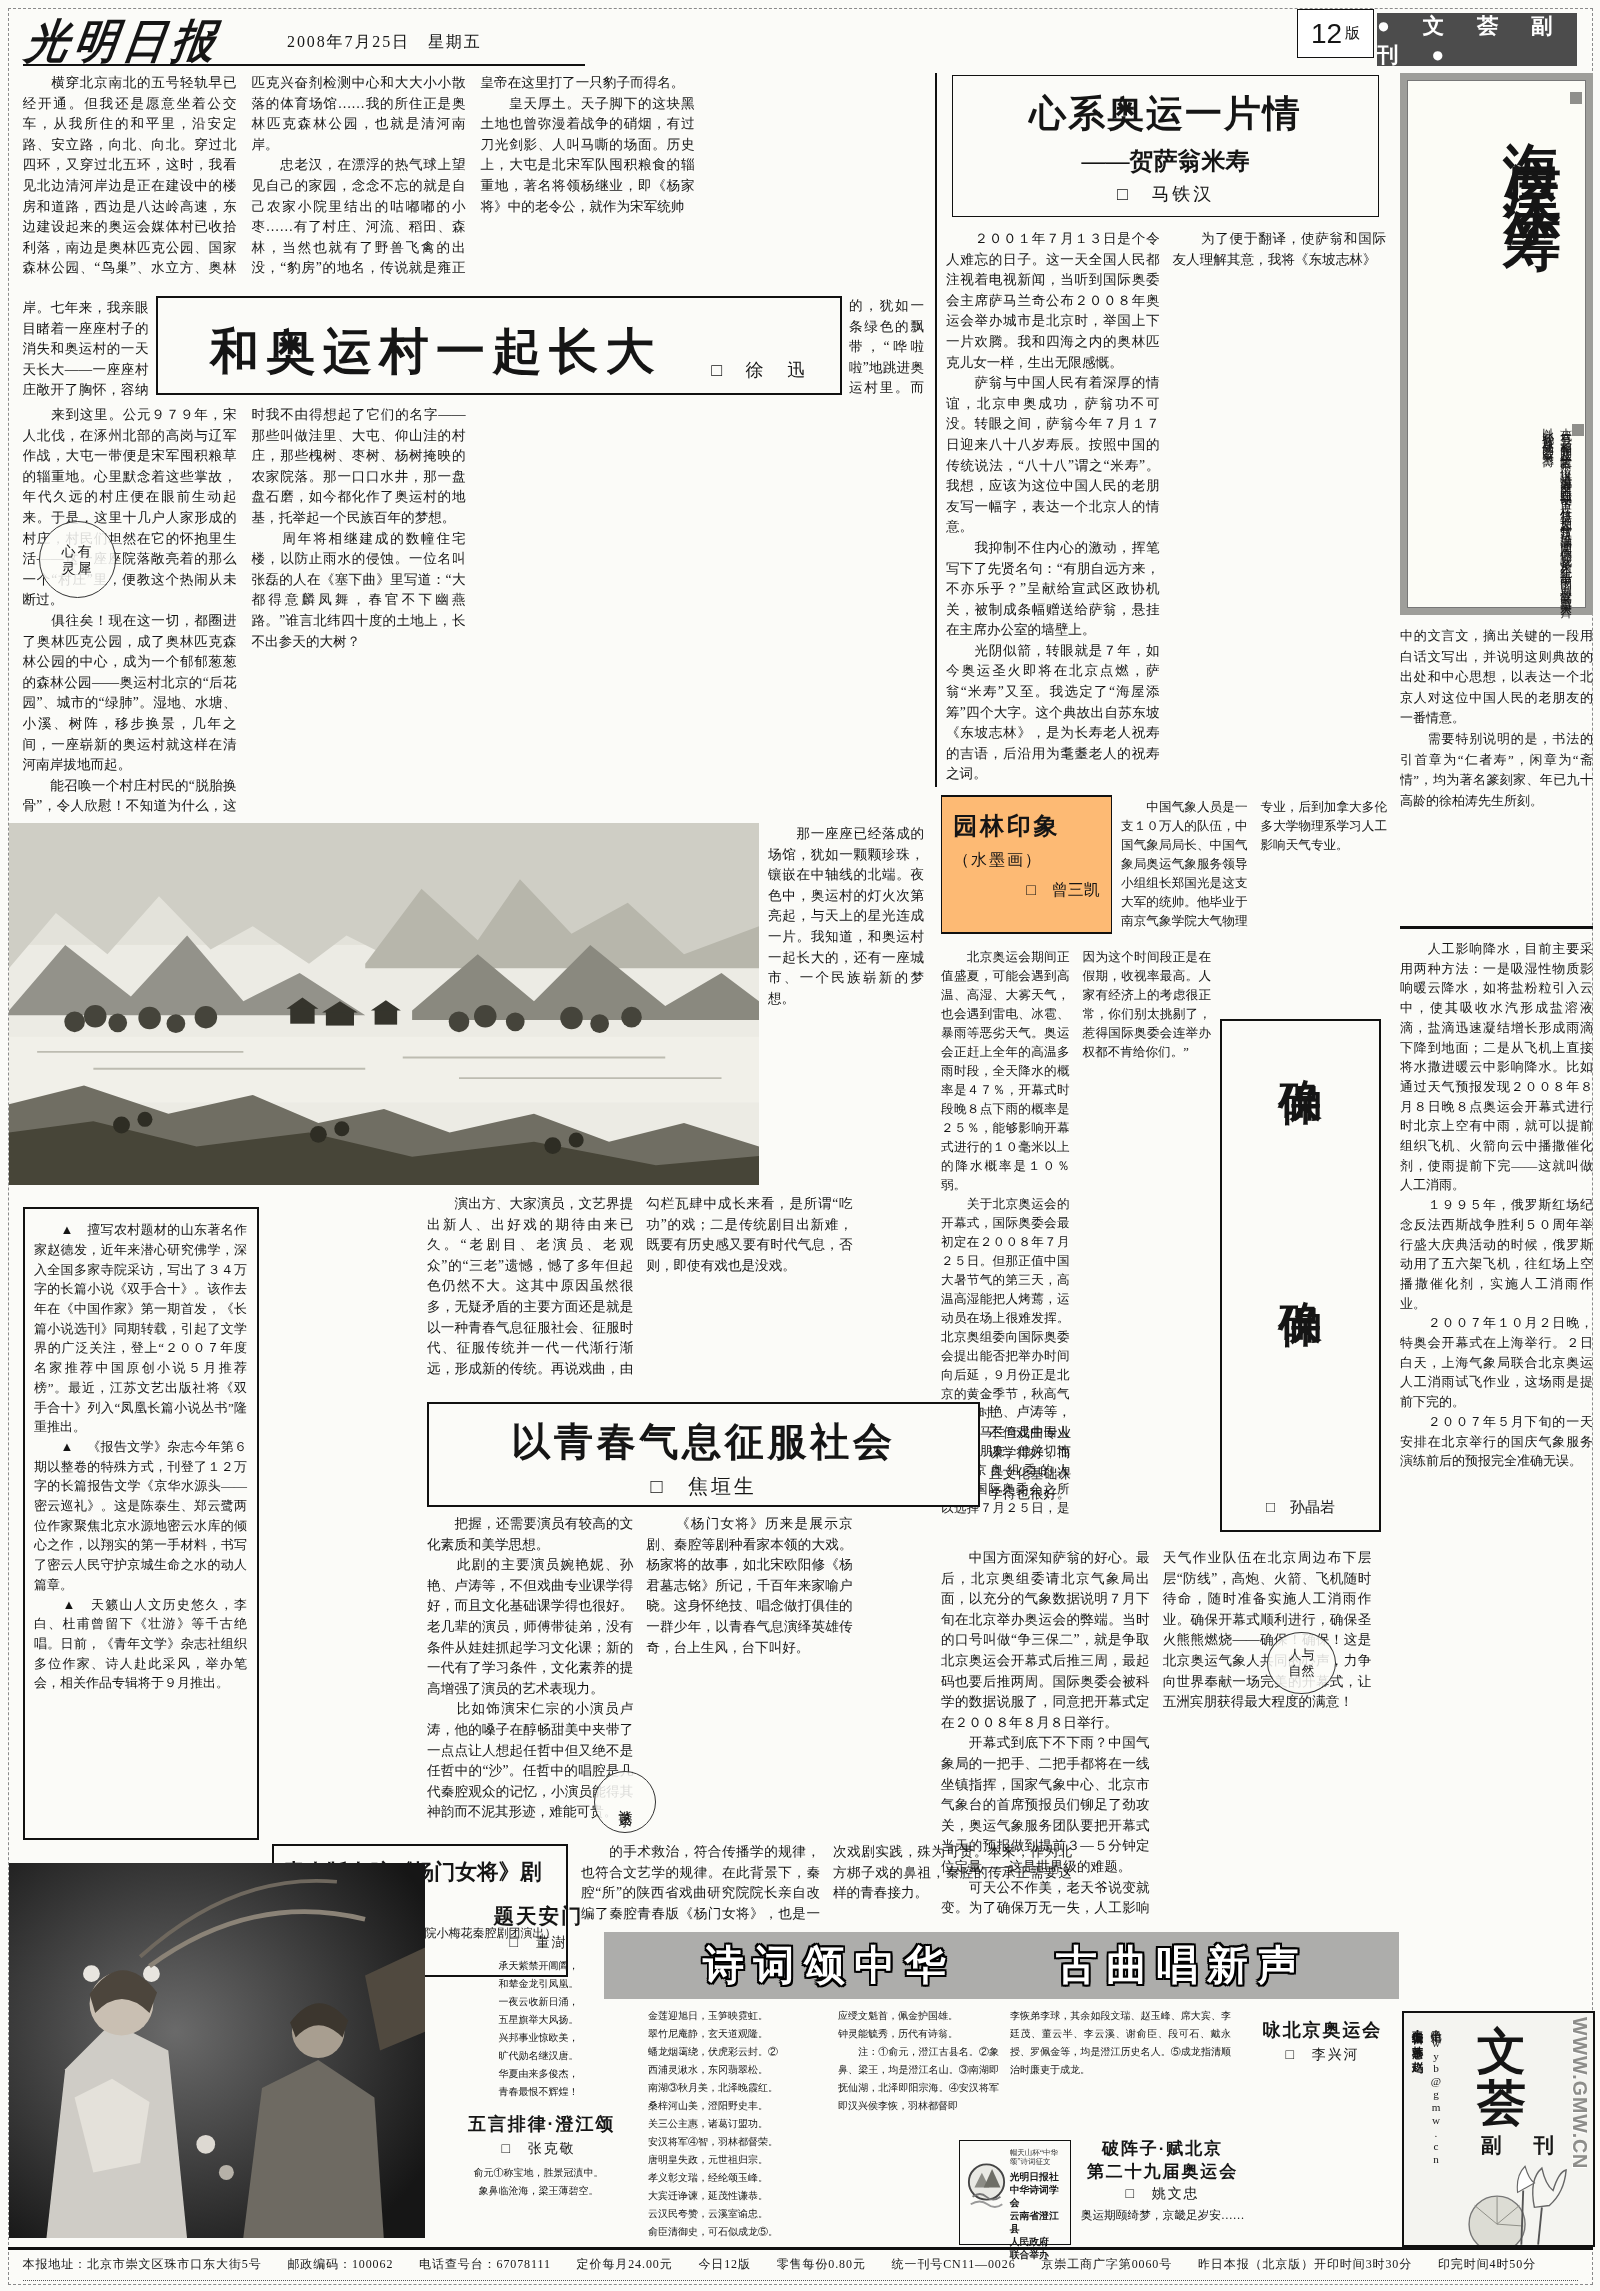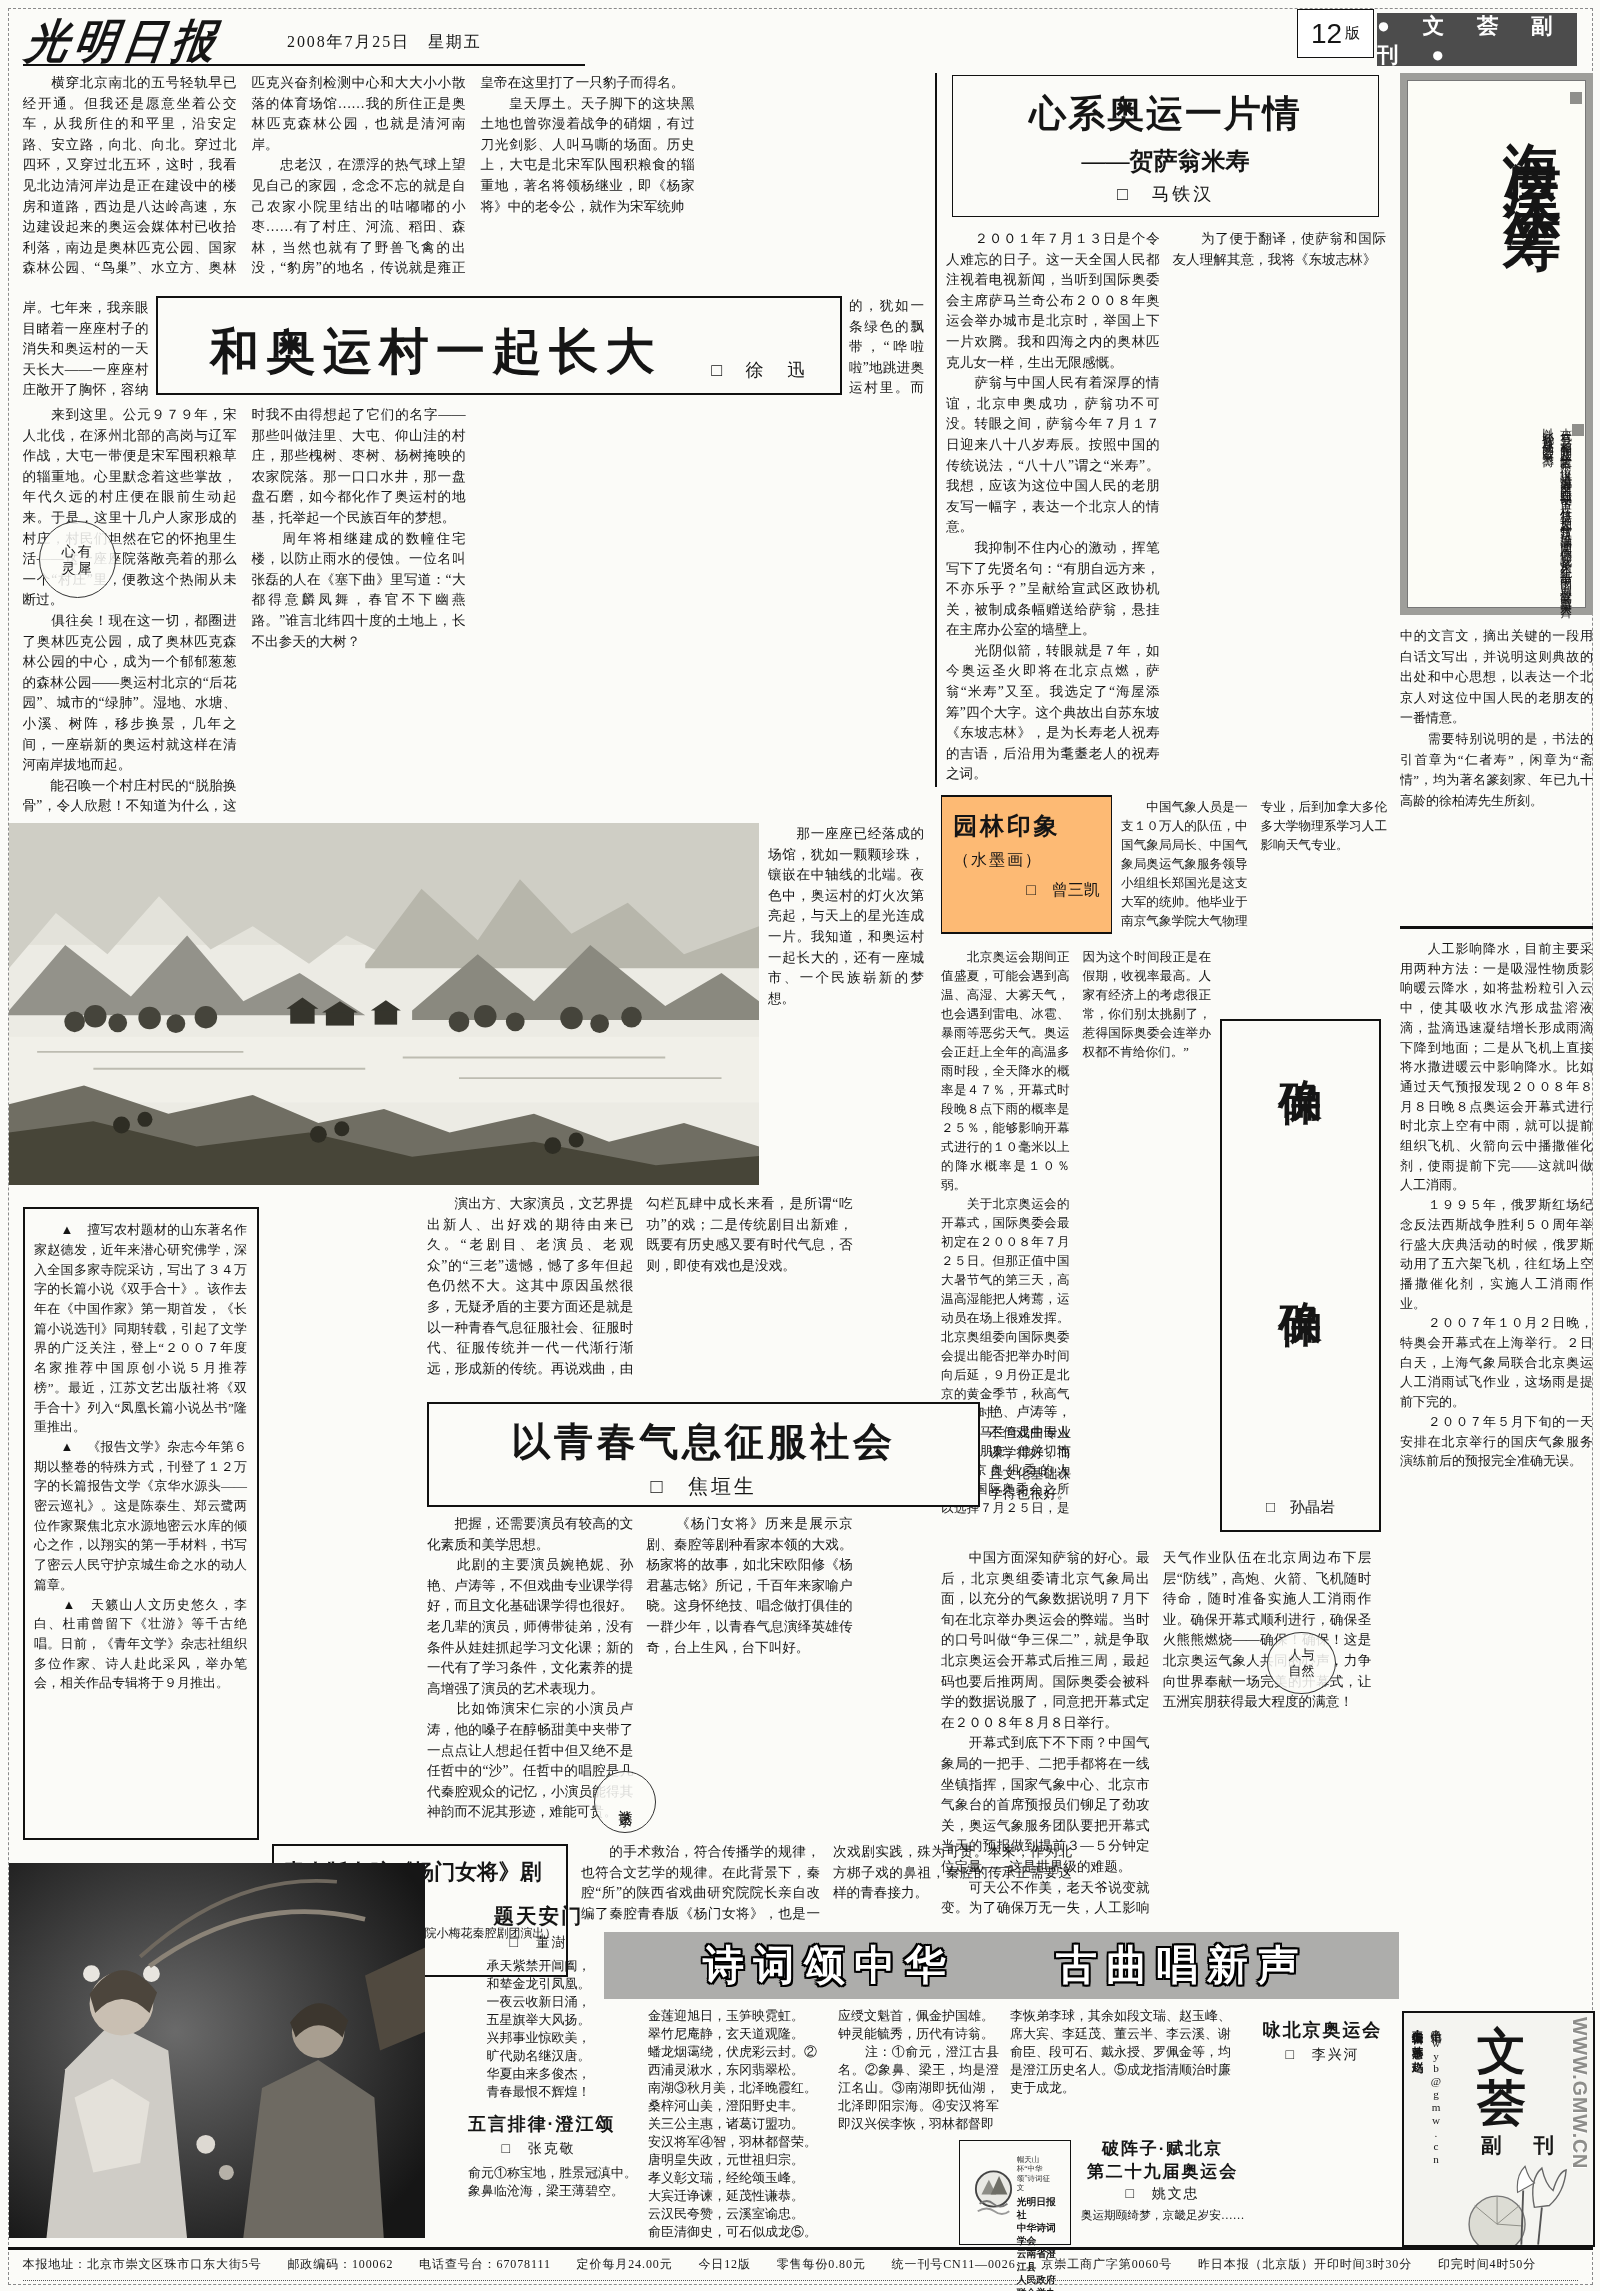--- a/index.html
+++ b/index.html
@@ -46,27 +46,27 @@
   .qb-box{border:2.8px solid #111;box-sizing:border-box;display:flex;flex-direction:column;
           align-items:center;justify-content:space-between;padding:24px 0 13px 0;background:#fbfbf8;}
   .qb-title{font-size:43px;font-weight:bold;line-height:1.15;letter-spacing:5.6px;}
   
   .band{background:#adadab;display:flex;align-items:center;justify-content:center;padding-left:8px;}
   .band-text{font-size:41px;font-weight:bold;letter-spacing:9.4px;color:#fff;white-space:nowrap;
              text-shadow:-1.9px 0 #000,1.9px 0 #000,0 -1.9px #000,0 1.9px #000,-1.9px -1.9px #000,1.9px 1.9px #000,-1.9px 1.9px #000,1.9px -1.9px #000;}
   
   .poem-title{font-size:19px;font-weight:bold;letter-spacing:1.9px;white-space:nowrap;}
   .poem-author{font-size:14px;margin:3.7px 0 5.6px 0;letter-spacing:1.9px;}
-  .poem-body{font-size:13px;line-height:18px;white-space:pre-line;}
+  .poem-body{font-size:10px;line-height:18px;white-space:pre-line;}
   .centered{text-align:center;}
   
   .capbox{border:2.8px solid #111;box-sizing:border-box;padding:11.2px 9.4px;background:#fbfbf8;}
   .ylbox{border:1.9px solid #111;border-top-width:2.8px;border-bottom-width:2.8px;box-sizing:border-box;
          padding:13px 11.2px;background:#fdba74;}
-  .stampbox{border:1.9px solid #111;box-sizing:border-box;background:#fbfbf8;padding:14px;display:flex;gap:3.7px;}
+  .stampbox{border:1.9px solid #111;box-sizing:border-box;background:#fbfbf8;padding:7px;display:flex;gap:3.7px;}
   .wenhui{border:2.8px solid #111;box-sizing:border-box;background:#f4f4f0;overflow:hidden;position:relative;}
   .footer{font-size:12px;letter-spacing:0.9px;white-space:nowrap;}
   .dotline{border-bottom:1.9px dotted #555;}
 </style>
 </head>
 <body>
 
 <div class="page">
   <div class="pageborder"></div>
 

